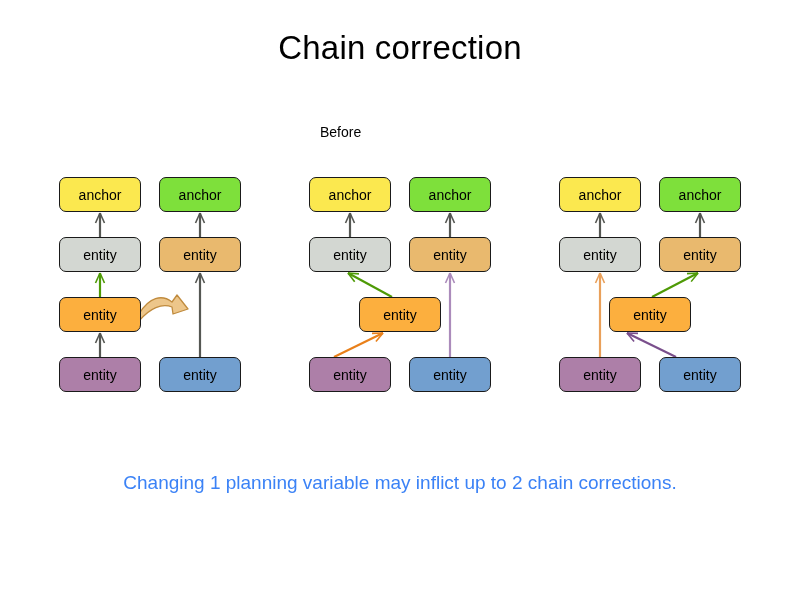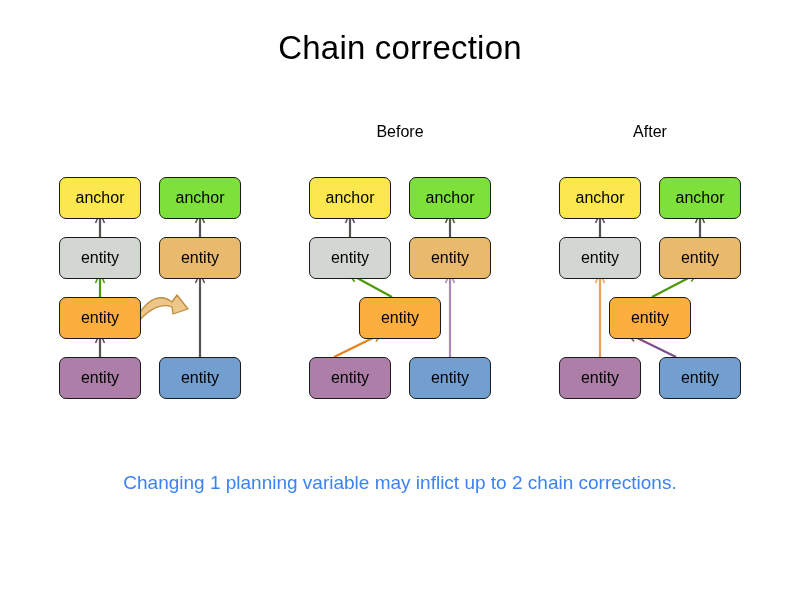--- a/index.html
+++ b/index.html
@@ -29,23 +29,22 @@
     width: 800px;
     text-align: center;
     font-size: 33px;
     line-height: 40px;
     color: #000;
     font-weight: normal;
     letter-spacing: 0.2px;
   }
   .panel-label {
     position: absolute;
-    font-size: 16px;
+    font-size: 14px;
     line-height: 20px;
-    text-align: center;
     color: #000;
   }
   .caption {
     position: absolute;
     left: 0;
     top: 470px;
     width: 800px;
     text-align: center;
     font-size: 19px;
     line-height: 26px;
@@ -55,42 +54,41 @@
     position: absolute;
     left: 0;
     top: 0;
     width: 800px;
     height: 600px;
     overflow: visible;
   }
   .node-box {
     position: absolute;
     width: 82px;
-    height: 42px;
+    height: 35px;
     border: 1.4px solid #1a1a1a;
     border-radius: 7px;
     box-sizing: border-box;
     display: flex;
     align-items: center;
     justify-content: center;
-    font-size: 16px;
+    font-size: 14px;
     line-height: 20px;
     color: #000;
     z-index: 5;
   }
 </style>
 </head>
 <body style="background: rgb(255, 255, 255);">
 
 <div id="stage">
 
   <div class="title">Chain correction</div>
 
   <div class="panel-label" id="label-before" style="left: 320px; top: 122px; width: 160px;">Before</div>
-  <div class="panel-label" id="label-after" style="left: 570px; top: 122px; width: 160px;">After</div>
 
   <svg class="diagram" id="arrow-layer" viewBox="0 0 800 600">
       <g>
         <line x1="100" y1="237" x2="100" y2="213" stroke="#555753" stroke-width="2.2"></line>
         <line x1="100" y1="213" x2="104.48536498365527" y2="223.04397834343538" stroke="#555753" stroke-width="1.6" stroke-linecap="butt"></line>
         <line x1="100" y1="213" x2="95.51463501634473" y2="223.04397834343538" stroke="#555753" stroke-width="1.6" stroke-linecap="butt"></line>
       </g>
       <g>
         <line x1="200" y1="237" x2="200" y2="213" stroke="#555753" stroke-width="2.2"></line>
         <line x1="200" y1="213" x2="204.48536498365527" y2="223.04397834343538" stroke="#555753" stroke-width="1.6" stroke-linecap="butt"></line>

